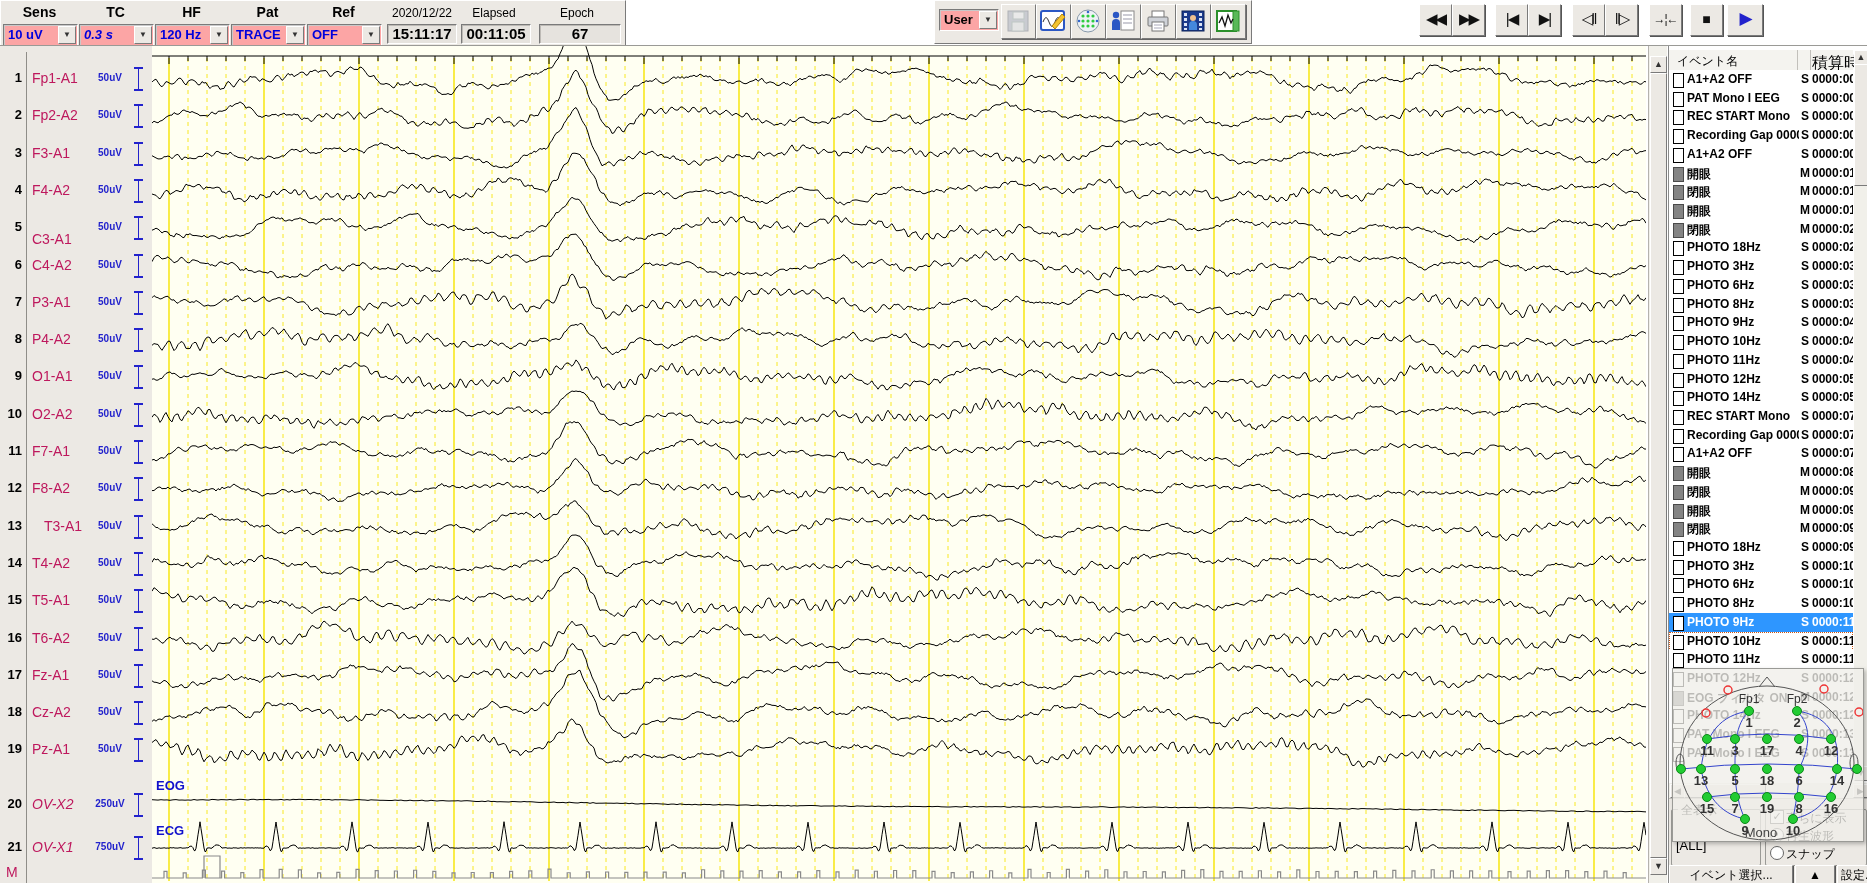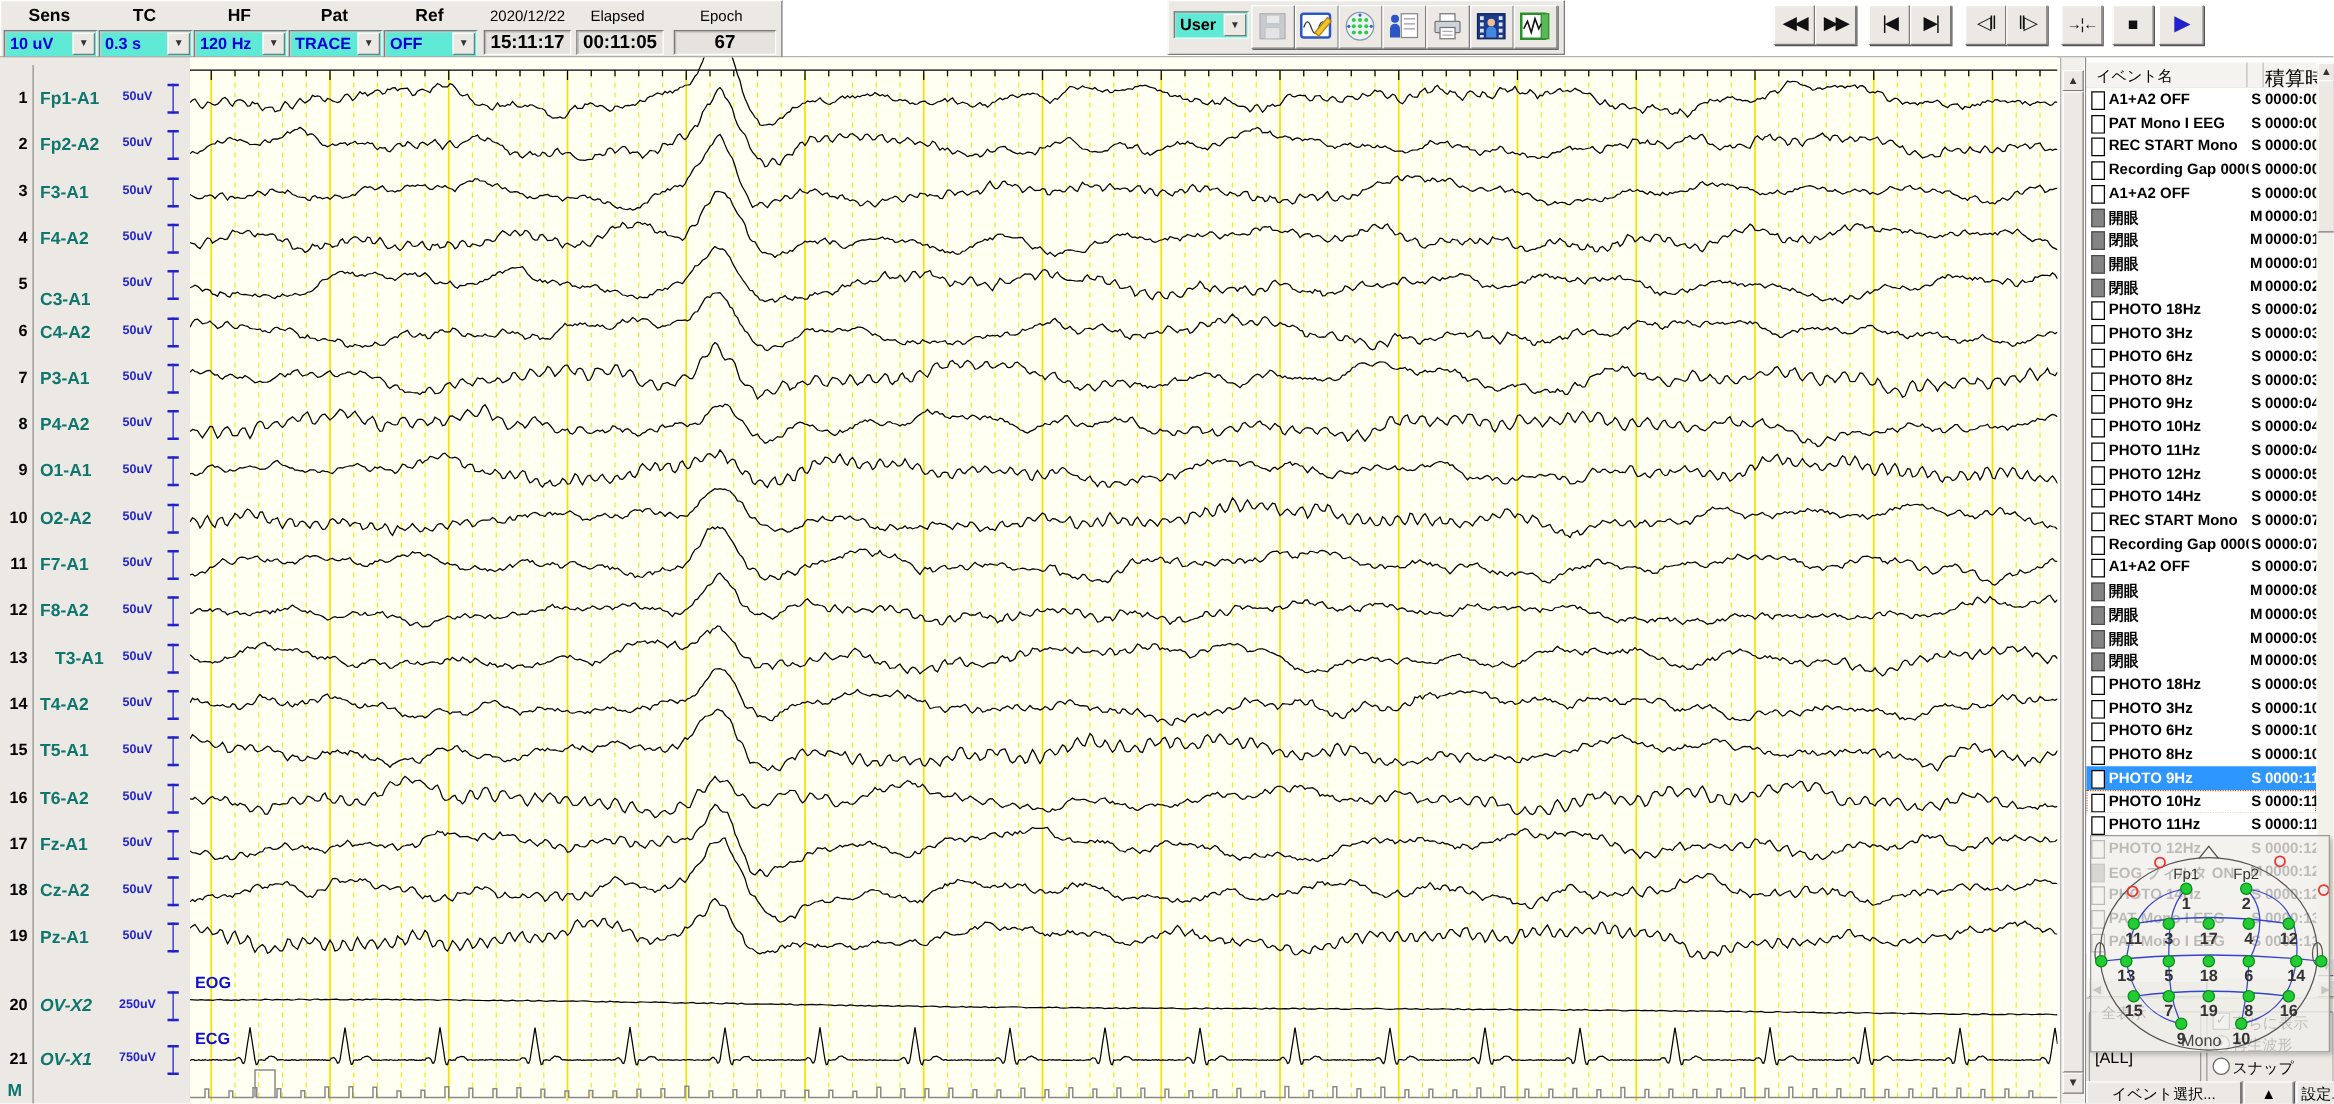--- a/index.html
+++ b/index.html
@@ -1,30 +1,30 @@
 <!DOCTYPE html>
 <html><head>
 <meta charset="utf-8">
 <style>
   html,body{margin:0;padding:0;background:#fff;font-family:"Liberation Sans",sans-serif;}
   #app{position:relative;width:1867px;height:883px;overflow:hidden;background:#fff;user-select:none;}
   .abs{position:absolute;}
   .raised{border:1px solid;border-color:#ffffff #7a7a7a #7a7a7a #ffffff;background:#ece9e4;}
   .ctl-label{font-weight:bold;font-size:14px;color:#000;text-align:center;}
   .small-label{font-size:12px;color:#000;text-align:center;}
-  .combo{background:#5eead4;border:1px solid;border-color:#7a7a7a #fff #fff #7a7a7a;box-shadow:inset 1px 1px 0 #c9c9c9;height:20px;}
+  .combo{background:#fca5a5;border:1px solid;border-color:#7a7a7a #fff #fff #7a7a7a;box-shadow:inset 1px 1px 0 #c9c9c9;height:20px;}
   .combo .val{position:absolute;left:4px;top:2px;font-size:13px;font-weight:bold;color:#0000dd;white-space:nowrap;}
   .combo .btn{position:absolute;right:1px;top:1px;bottom:1px;width:16px;background:#ece9e4;border:1px solid;border-color:#fff #7a7a7a #7a7a7a #fff;color:#333;font-size:8px;text-align:center;line-height:16px;}
   .sunkbox{background:#e6e3de;border:1px solid;border-color:#7a7a7a #fff #fff #7a7a7a;box-shadow:inset 1px 1px 0 #bdbab5;font-weight:bold;font-size:15px;color:#000;text-align:center;}
   .tbtn{position:absolute;top:4px;height:30px;background:#ece9e4;border:1px solid;border-color:#fff #7a7a7a #7a7a7a #fff;box-shadow:1px 1px 0 #555;text-align:center;color:#111;}
   .tbtn .g{font-size:15px;line-height:28px;letter-spacing:-2px;}
   .iconbtn{position:absolute;top:3px;width:33px;height:33px;background:#ece9e4;border:1px solid;border-color:#fff #7a7a7a #7a7a7a #fff;box-shadow:1px 1px 0 #666;}
   .iconbtn svg{position:absolute;left:3px;top:3px;}
   .chan-num{position:absolute;width:20px;text-align:right;font-size:13px;font-weight:bold;color:#000;}
-  .chan-label{position:absolute;font-size:14px;font-weight:bold;color:#0f766e;letter-spacing:0px;white-space:nowrap;}
+  .chan-label{position:absolute;font-size:14px;font-weight:normal;color:#be185d;letter-spacing:0px;white-space:nowrap;}
   .chan-scale{position:absolute;width:40px;text-align:center;font-size:10px;font-weight:bold;color:#2222cc;}
   .bracket{position:absolute;width:9px;height:24px;}
   .bracket:before{content:"";position:absolute;left:0;right:0;top:0;height:2px;background:#2222cc;}
   .bracket:after{content:"";position:absolute;left:0;right:0;bottom:0;height:2px;background:#2222cc;}
   .bracket .stem{position:absolute;left:4px;top:0;bottom:0;width:1px;background:#2222cc;}
   .trace-anno{position:absolute;font-size:13px;font-weight:bold;color:#1111cc;}
   .ev-row{position:absolute;left:0;width:184px;height:19px;background:#fff;font-weight:bold;}
   .ev-row .box{position:absolute;left:4px;top:3px;width:9px;height:13px;background:#fff;border:1px solid #000;}
   .ev-row.mrow .box{background:#848484;border-color:#4a4a4a;}
   .ev-row .nm{position:absolute;left:18px;top:2px;width:112px;font-size:12px;color:#000;white-space:nowrap;overflow:hidden;}
@@ -48,21 +48,21 @@
 
 <div id="app">
 
   <div class="abs raised" id="ctl-panel" style="left:0;top:0;width:624px;height:46px;">
       <div class="ctl-label" style="position: absolute; top: 3px; left: 2px; width: 73px;">Sens</div>
       <div class="combo" style="position: absolute; top: 23px; left: 2px; width: 73px;">
         <span class="val">10 uV</span>
         <div class="btn">▼</div>
       </div>
       <div class="ctl-label" style="position: absolute; top: 3px; left: 78px; width: 73px;">TC</div>
-      <div class="combo" style="position: absolute; top: 23px; left: 78px; width: 73px;">
+      <div class="combo" style="position: absolute; top: 23px; left: 78px; width: 73px; font-style: italic;">
         <span class="val">0.3 s</span>
         <div class="btn">▼</div>
       </div>
       <div class="ctl-label" style="position: absolute; top: 3px; left: 154px; width: 73px;">HF</div>
       <div class="combo" style="position: absolute; top: 23px; left: 154px; width: 73px;">
         <span class="val">120 Hz</span>
         <div class="btn">▼</div>
       </div>
       <div class="ctl-label" style="position: absolute; top: 3px; left: 230px; width: 73px;">Pat</div>
       <div class="combo" style="position: absolute; top: 23px; left: 230px; width: 73px;">

